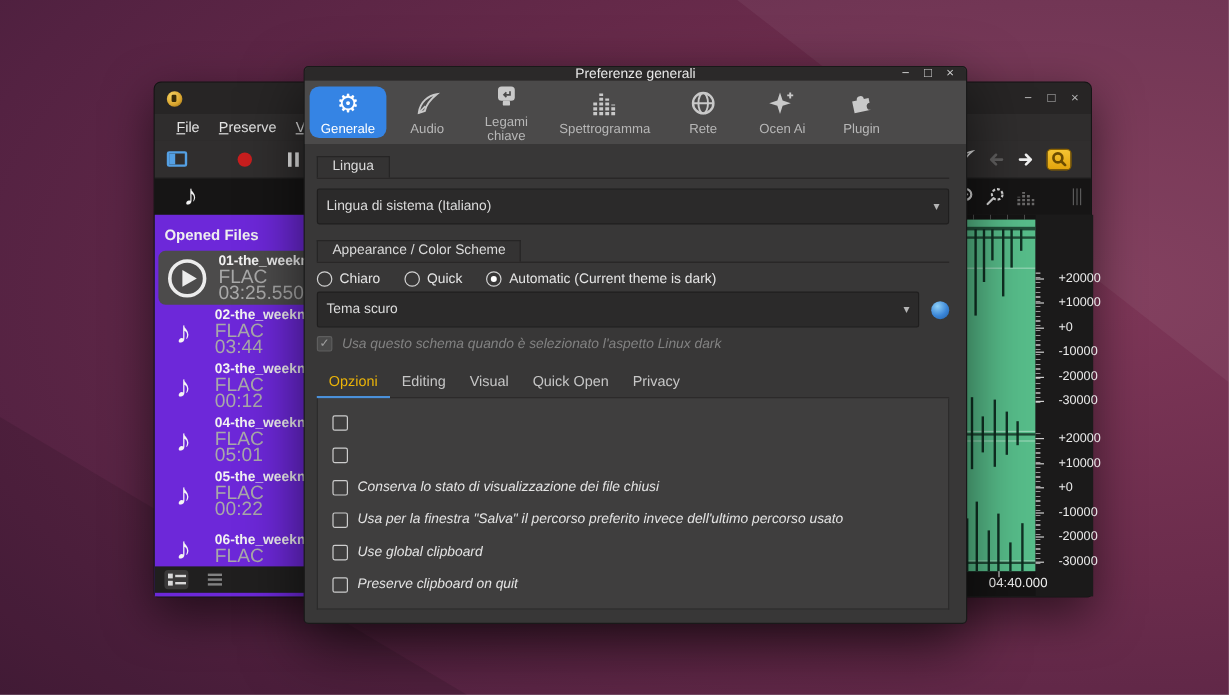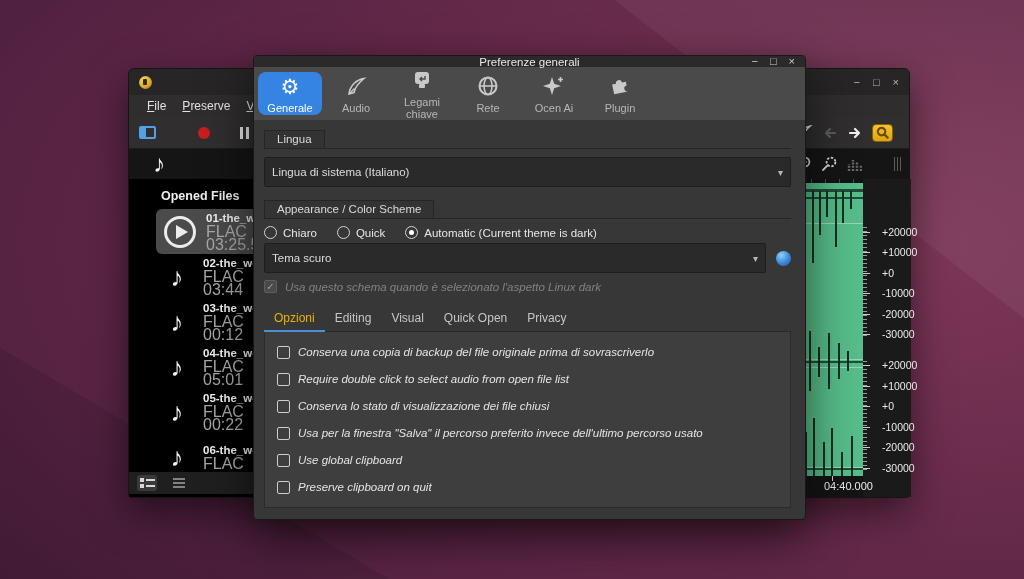--- a/index.html
+++ b/index.html
@@ -40,21 +40,21 @@
     background:linear-gradient(#f4c433,#e2a40c);display:flex;align-items:center;justify-content:center;}
 
   .mw-panelrow{height:30px;background:#161515;display:flex;align-items:center;padding:0 8px;}
   .panel-note{font-size:24px;color:#f2f2f2;margin-left:16px;line-height:1;}
   .panel-right{margin-left:auto;display:flex;align-items:center;gap:8px;}
   .grip{display:flex;gap:2px;margin-left:24px;}
   .grip i{width:1px;height:14px;background:#5a5a5a;display:block;}
 
   .mw-content{flex:1;display:flex;position:relative;}
   
-  .sidebar{width:150px;background:#000000;position:relative;overflow:hidden;padding-left:24px;}
+  .sidebar{width:150px;background:#6d28d9;position:relative;overflow:hidden;}
   .sb-header{font-size:12.5px;font-weight:bold;color:#efefef;padding:10px 8px 6px 8px;}
   .file-item{display:flex;align-items:center;height:45px;padding:0 4px 0 6px;gap:8px;}
   .file-item.selected{background:#4c4b4b;border-radius:6px;margin:0 3px;}
   .fi-icon{width:36px;display:flex;align-items:center;justify-content:center;flex-shrink:0;}
   .fi-note{font-size:26px;color:#f4f4f4;line-height:1;}
   .play-circle{width:32px;height:32px;border-radius:50%;border:3px solid #ececec;position:relative;}
   .play-circle::after{content:"";position:absolute;left:9px;top:6px;border-left:12px solid #ececec;
     border-top:7px solid transparent;border-bottom:7px solid transparent;}
   .fi-text{display:flex;flex-direction:column;line-height:13px;white-space:nowrap;overflow:hidden;}
   .fi-name{font-size:11.5px;font-weight:bold;color:#f2f2f2;}
@@ -405,20 +405,33 @@
     <div class="dtb-item" style="max-width:64px">
       <span class="dtb-icon">
         <svg width="22" height="20" viewBox="0 0 22 20">
             <rect x="4" y="2" width="14" height="12" rx="3" fill="currentColor"></rect>
             <path d="M14 6 V9 H9 M11 7 L9 9 L11 11" stroke="#4b4a4a" stroke-width="1.4" fill="none"></path>
             <rect x="8" y="14" width="6" height="4" rx="1" fill="currentColor"></rect>
           </svg>
       </span>
       <span>Legami chiave</span>
     </div>
+    <div class="dtb-item" style="min-width:96px">
+      <span class="dtb-icon">
+        <svg width="24" height="22" viewBox="0 0 24 22">
+            <g stroke="currentColor" stroke-width="3.2" stroke-dasharray="2.6 1.4">
+              <path d="M4 21 V10"></path>
+              <path d="M9 21 V3"></path>
+              <path d="M14 21 V7"></path>
+              <path d="M19 21 V12"></path>
+            </g>
+          </svg>
+      </span>
+      <span>Spettrogramma</span>
+    </div>
     <div class="dtb-item">
       <span class="dtb-icon">
         <svg width="22" height="22" viewBox="0 0 22 22">
             <circle cx="11" cy="11" r="8.5" fill="none" stroke="currentColor" stroke-width="2"></circle>
             <ellipse cx="11" cy="11" rx="4" ry="8.5" fill="none" stroke="currentColor" stroke-width="1.6"></ellipse>
             <path d="M2.5 11 H19.5" stroke="currentColor" stroke-width="1.6"></path>
           </svg>
       </span>
       <span>Rete</span>
     </div>
@@ -485,25 +498,23 @@
       <span class="tab active">Opzioni</span>
       <span class="tab">Editing</span>
       <span class="tab">Visual</span>
       <span class="tab">Quick Open</span>
       <span class="tab">Privacy</span>
     </div>
 
     <div class="tab-pane">
       <div class="chk-row">
         <span class="chk"></span>
-        <span class="lbl">Conserva una copia di backup del file originale prima di sovrascriverlo</span>
       </div>
       <div class="chk-row">
         <span class="chk"></span>
-        <span class="lbl">Require double click to select audio from open file list</span>
       </div>
       <div class="chk-row">
         <span class="chk"></span>
         <span class="lbl">Conserva lo stato di visualizzazione dei file chiusi</span>
       </div>
       <div class="chk-row">
         <span class="chk"></span>
         <span class="lbl">Usa per la finestra "Salva" il percorso preferito invece dell'ultimo percorso usato</span>
       </div>
       <div class="chk-row">

